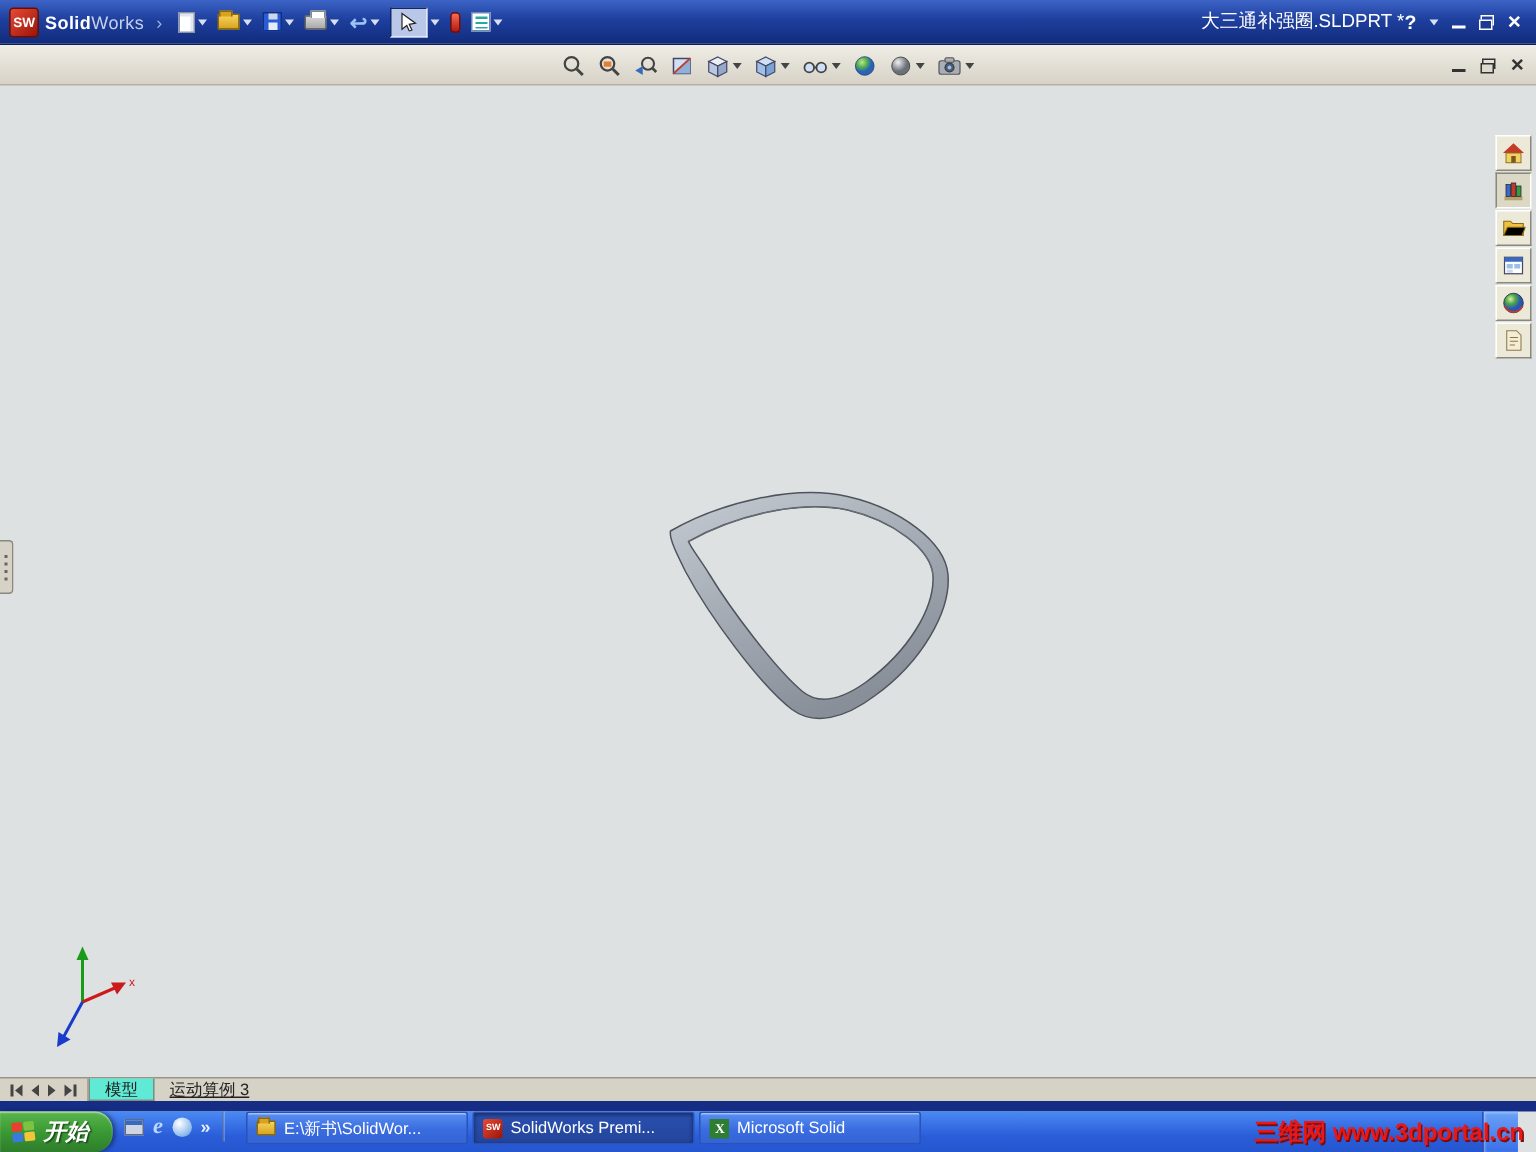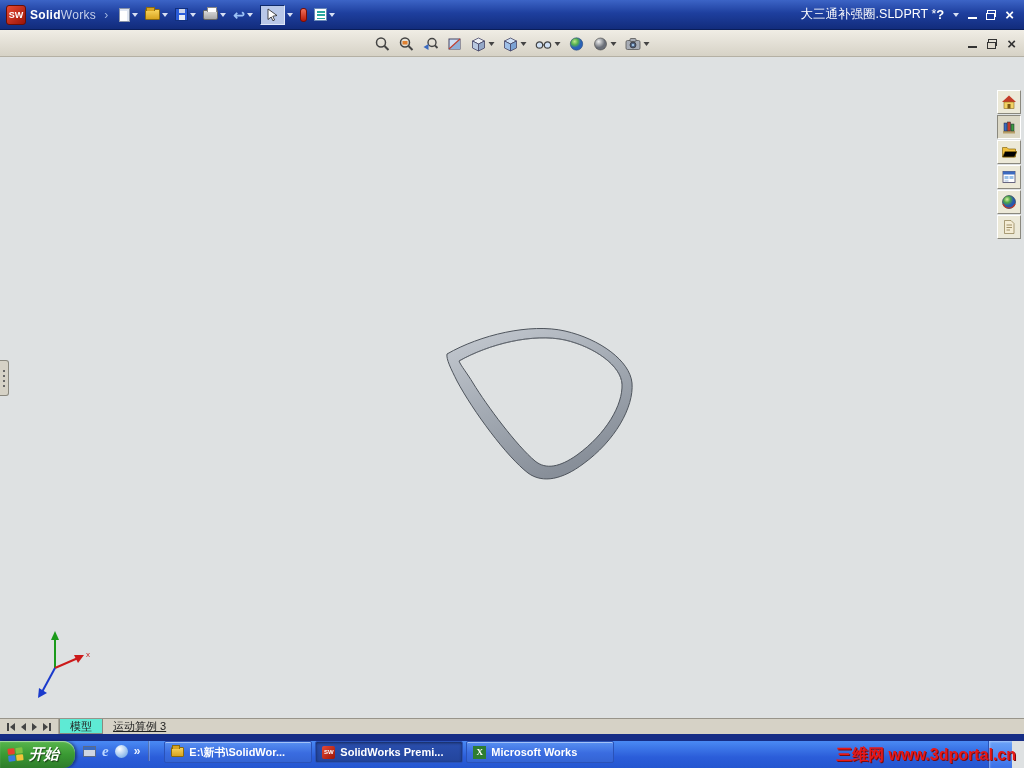--- a/index.html
+++ b/index.html
@@ -106,21 +106,21 @@
   .ql-win::before { content:""; position:absolute; left:0; top:0; right:0; height:3px; background:#3a6ac0; }
   .ql-e { font-family:"Liberation Serif", serif; font-style:italic; font-weight:bold; font-size:15px; color:#bcd8ff; line-height:1; }
   .ql-ball { width:13px; height:13px; border-radius:50%; background:radial-gradient(circle at 35% 30%,#ffffff,#8ab8ec 70%,#4a78c0); }
   .ql-chevron { color:#e8f0ff; font-size:12px; font-weight:bold; }
   .tasks { display:flex; align-items:center; gap:3px; flex:1; padding:0 4px; overflow:hidden; }
   .task { height:22px; flex:0 0 148px; display:flex; align-items:center; gap:5px; padding:0 6px;
     border-radius:2px; border:1px solid #2a52b8; font-size:11px; color:#fff;
     background:linear-gradient(#5890f2,#3a6ce0 55%,#3464d4);
     box-shadow:inset 0 1px 0 rgba(255,255,255,.45); white-space:nowrap; overflow:hidden; }
   .task.pressed { background:linear-gradient(#2a4fae,#23459c); box-shadow:inset 0 1px 3px rgba(0,0,0,.5); }
-  .task .label { overflow:hidden; white-space:nowrap;font-weight:bold; }
+  .task .label { overflow:hidden; white-space:nowrap; }
   .mini-folder { width:13px; height:10px; background:linear-gradient(#f7d35c,#d8a420); border:1px solid #8a6a10; border-radius:1px; flex:none; position:relative; }
   .mini-folder::before { content:""; position:absolute; top:-3px; left:0; width:6px; height:3px; background:#d8a420; border:1px solid #8a6a10; border-bottom:none; }
   .mini-sw { width:13px; height:13px; background:linear-gradient(135deg,#e84a34,#9a1408); border-radius:2px; color:#fff;
     font-size:6px; font-weight:bold; display:flex; align-items:center; justify-content:center; flex:none; }
   .mini-xl { width:13px; height:13px; background:#2e7d32; color:#fff; font-size:9px; font-weight:bold;
     font-family:"Liberation Serif", serif; display:flex; align-items:center; justify-content:center; flex:none; }
   .tray { width:24px; height:27px; background:linear-gradient(#6aa2f8,#3a70e8); border-left:1px solid #2a52b8;
     box-shadow:inset 1px 1px 2px rgba(255,255,255,.4); }
   .watermark { position:absolute; right:8px; top:745px; font-size:16px; font-weight:bold; color:#e81818;
     text-shadow:1px 1px 0 #7a0c0c; z-index:10; white-space:nowrap; }
@@ -424,21 +424,21 @@
       <div class="task">
         <span class="mini-folder"></span>
         <span class="label">E:\新书\SolidWor...</span>
       </div>
       <div class="task pressed">
         <span class="mini-sw">SW</span>
         <span class="label">SolidWorks Premi...</span>
       </div>
       <div class="task">
         <span class="mini-xl">X</span>
-        <span class="label">Microsoft Works</span>
+        <span class="label">Microsoft Solid</span>
       </div>
     </div>
     <div class="tray"></div>
   </div>
 
   <div class="watermark">三维网 www.3dportal.cn</div>
 
 </div>
 
 </body></html>

